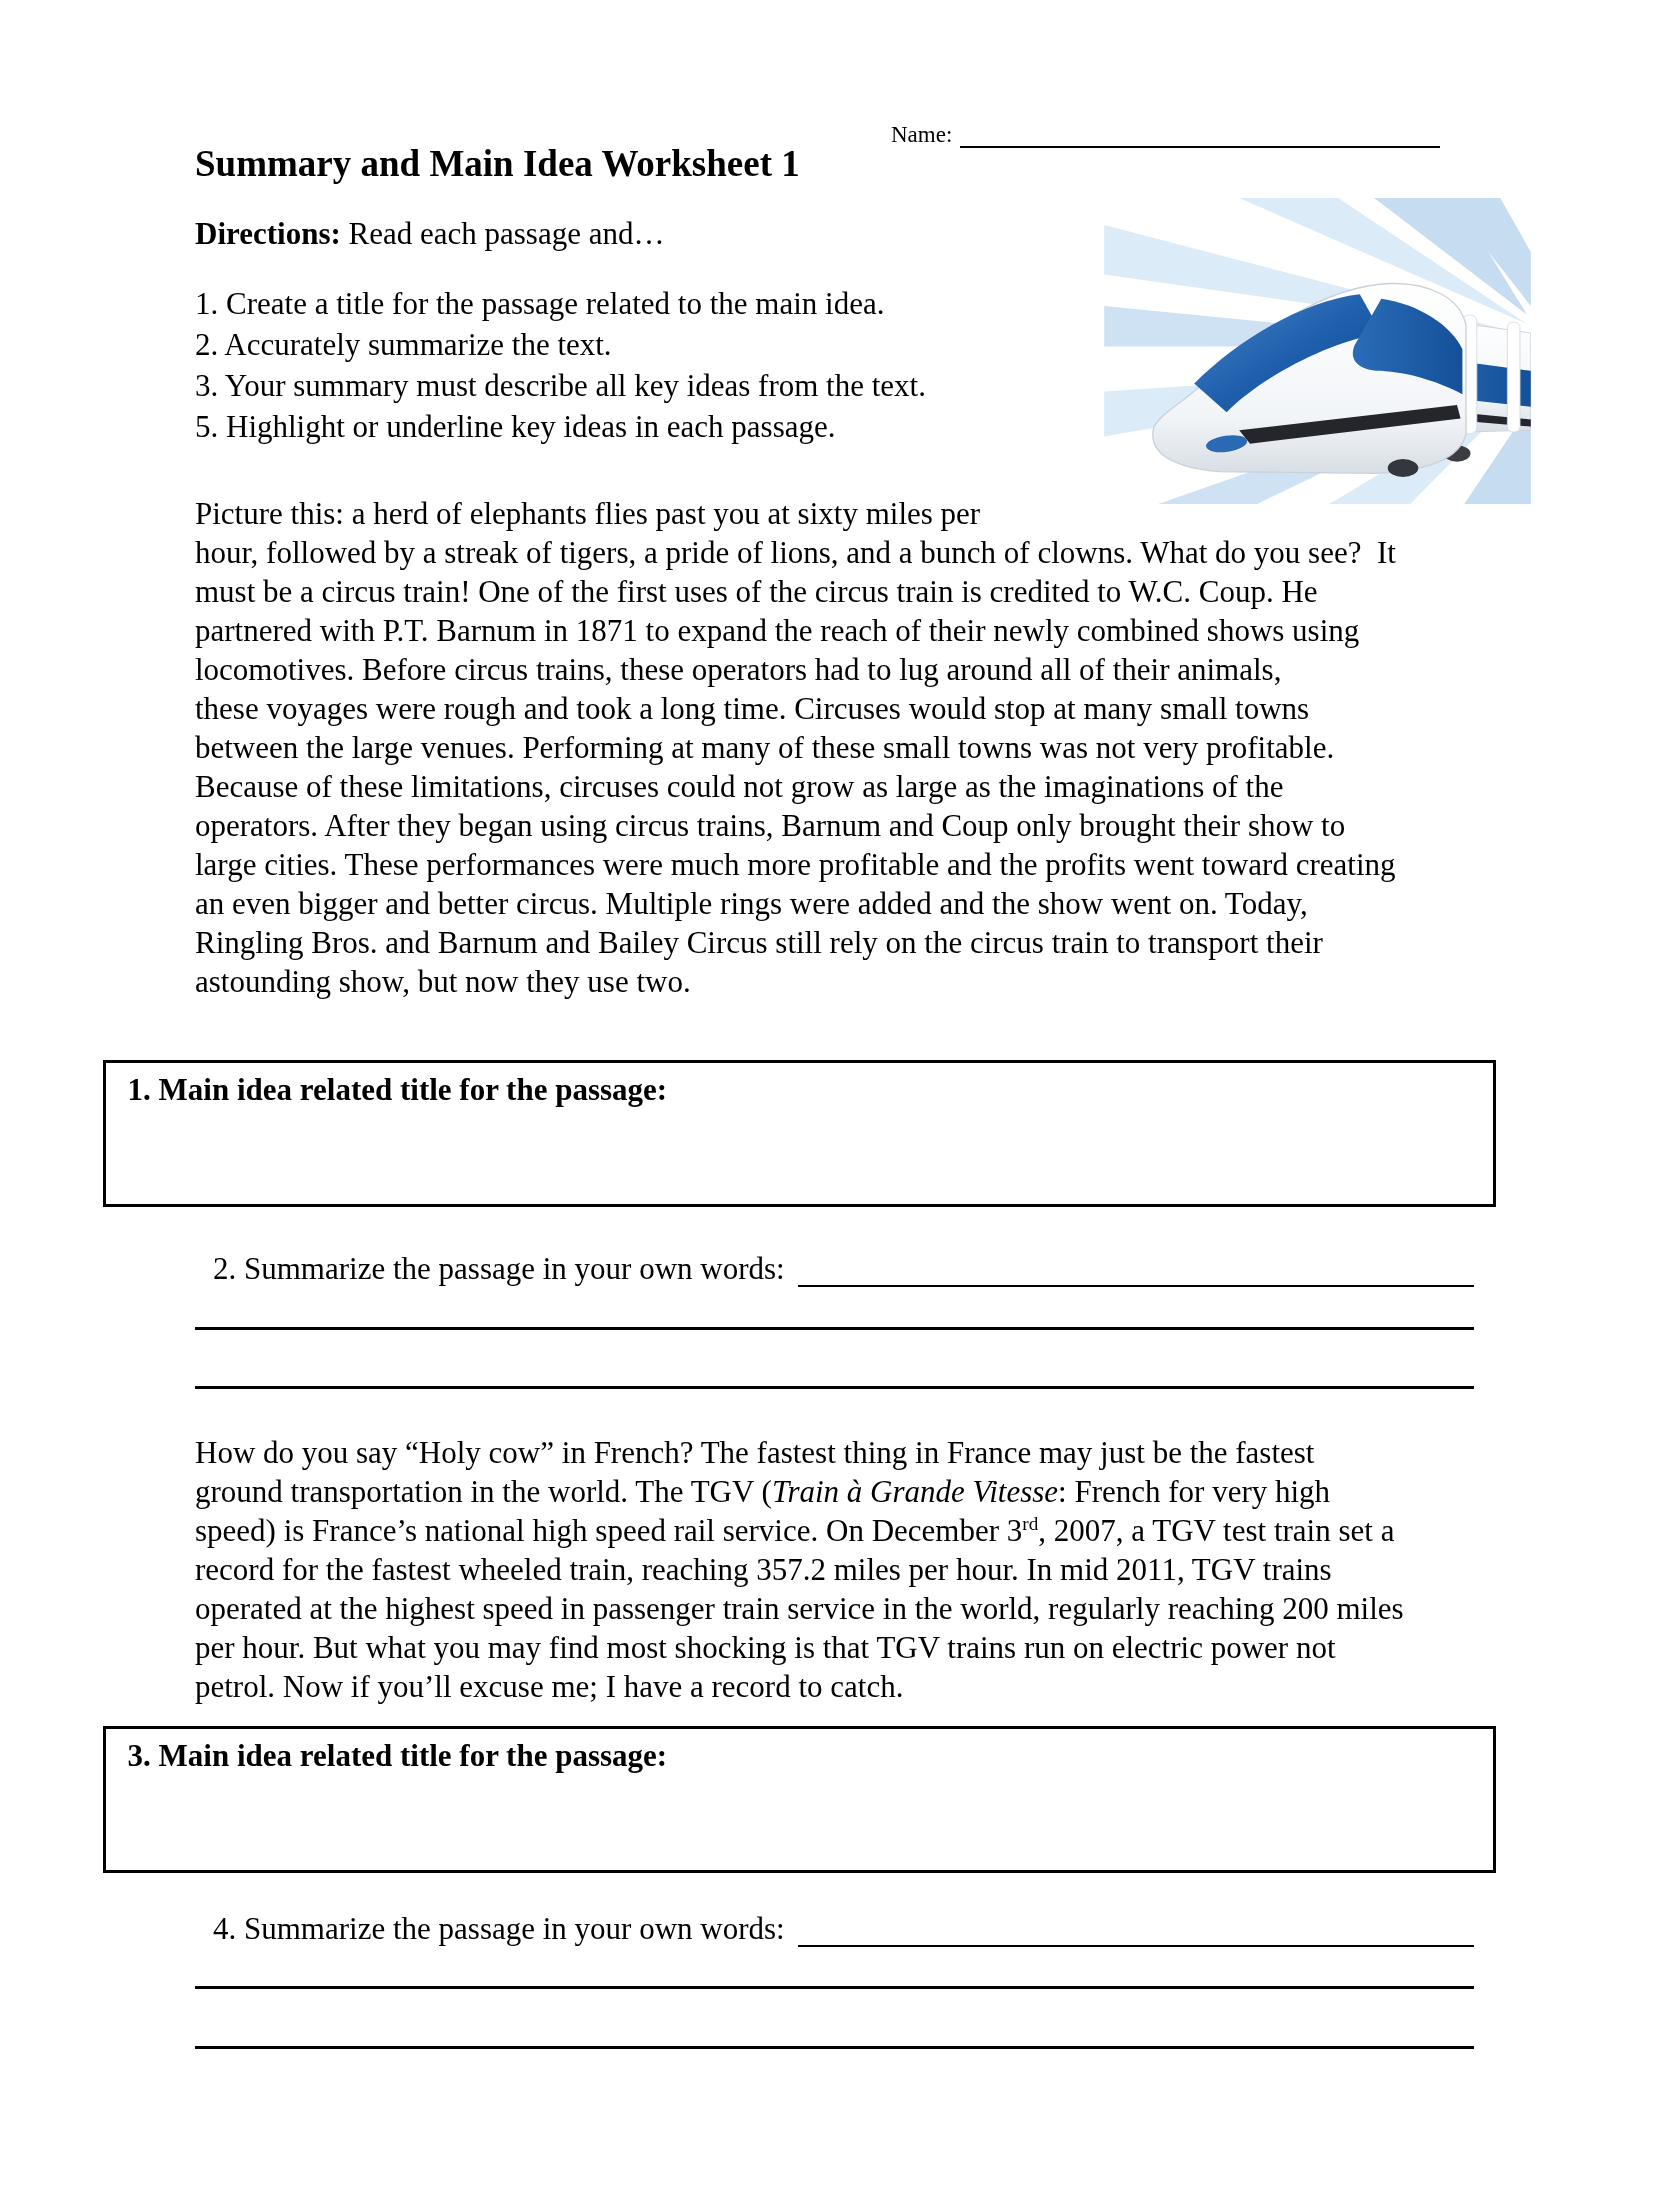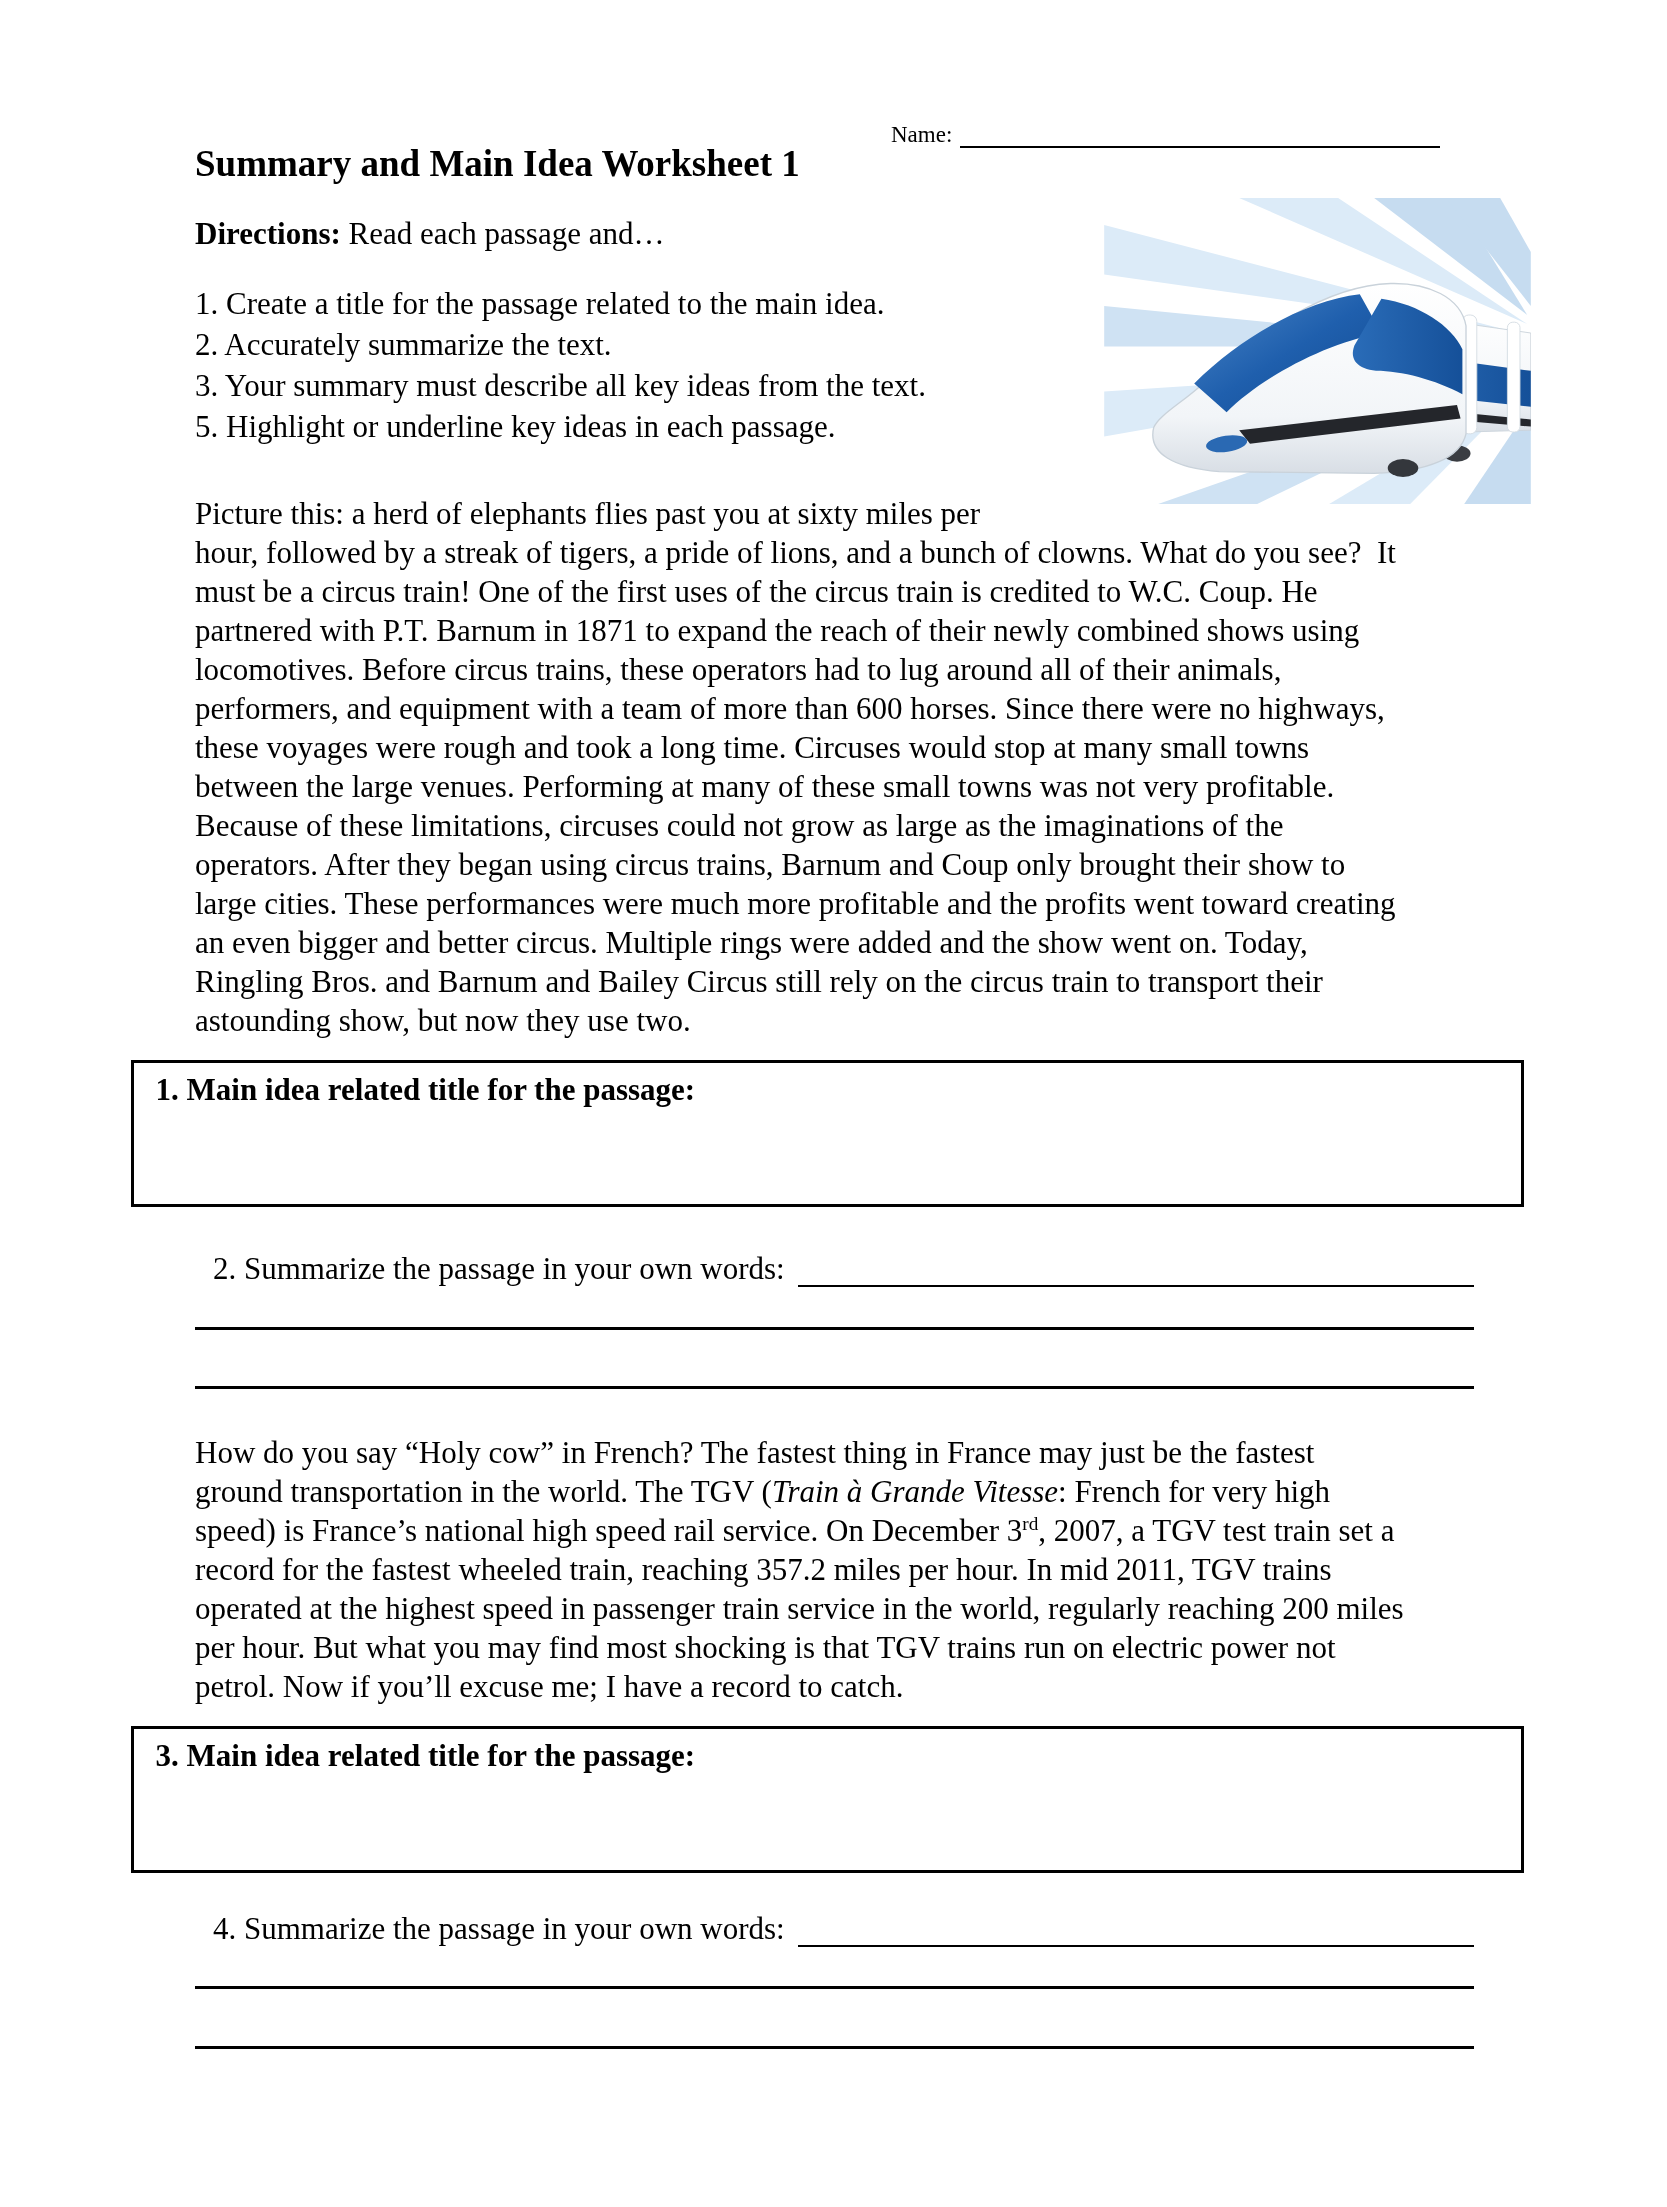--- a/index.html
+++ b/index.html
@@ -18,21 +18,21 @@
   .directions{left:195px;top:216px;font-size:31px;white-space:pre;}
   .directions .dlabel{font-weight:bold;}
   .instructions{left:195px;top:283px;font-size:31px;}
   .instructions .pline{height:41px;line-height:41px;white-space:pre;}
   .passage{font-size:31px;}
   .passage .pline{height:39px;line-height:39px;white-space:pre;}
   .pline sup{font-size:0.62em;line-height:0;vertical-align:super;}
   .passage1{left:195px;top:494px;width:1285px;}
   .passage2{left:195px;top:1433px;width:1285px;}
   .answer-box{
-    left:131px;width:1365px;height:132px;
+    left:103px;width:1365px;height:132px;
     border:3.6px solid #000;background:#fff;
     padding:9px 0 0 21.6px;box-sizing:content-box;
   }
   .box1{top:1060px;}
   .box3{top:1726px;}
   .answer-box .box-label{font-size:31px;font-weight:bold;}
   .qrow{left:195px;width:1279px;font-size:31px;display:flex;align-items:flex-end;}
   .q2row{top:1249px;}
   .q4row{top:1909px;}
   .qrow .qlabel{white-space:pre;margin-left:18px;}
@@ -114,21 +114,20 @@
       </g>
     </svg>
   </div>
 
   <div class="abs passage passage1">
       <div class="pline"><span>Picture this: a herd of elephants flies past you at sixty miles per</span></div>
       <div class="pline"><span>hour, followed by a streak of tigers, a pride of lions, and a bunch of clowns. What do you see?  It</span></div>
       <div class="pline"><span>must be a circus train! One of the first uses of the circus train is credited to W.C. Coup. He</span></div>
       <div class="pline"><span>partnered with P.T. Barnum in 1871 to expand the reach of their newly combined shows using</span></div>
       <div class="pline"><span>locomotives. Before circus trains, these operators had to lug around all of their animals,</span></div>
-      <div class="pline"><span>performers, and equipment with a team of more than 600 horses. Since there were no highways,</span></div>
       <div class="pline"><span>these voyages were rough and took a long time. Circuses would stop at many small towns</span></div>
       <div class="pline"><span>between the large venues. Performing at many of these small towns was not very profitable.</span></div>
       <div class="pline"><span>Because of these limitations, circuses could not grow as large as the imaginations of the</span></div>
       <div class="pline"><span>operators. After they began using circus trains, Barnum and Coup only brought their show to</span></div>
       <div class="pline"><span>large cities. These performances were much more profitable and the profits went toward creating</span></div>
       <div class="pline"><span>an even bigger and better circus. Multiple rings were added and the show went on. Today,</span></div>
       <div class="pline"><span>Ringling Bros. and Barnum and Bailey Circus still rely on the circus train to transport their</span></div>
       <div class="pline"><span>astounding show, but now they use two.</span></div>
     </div>
 

